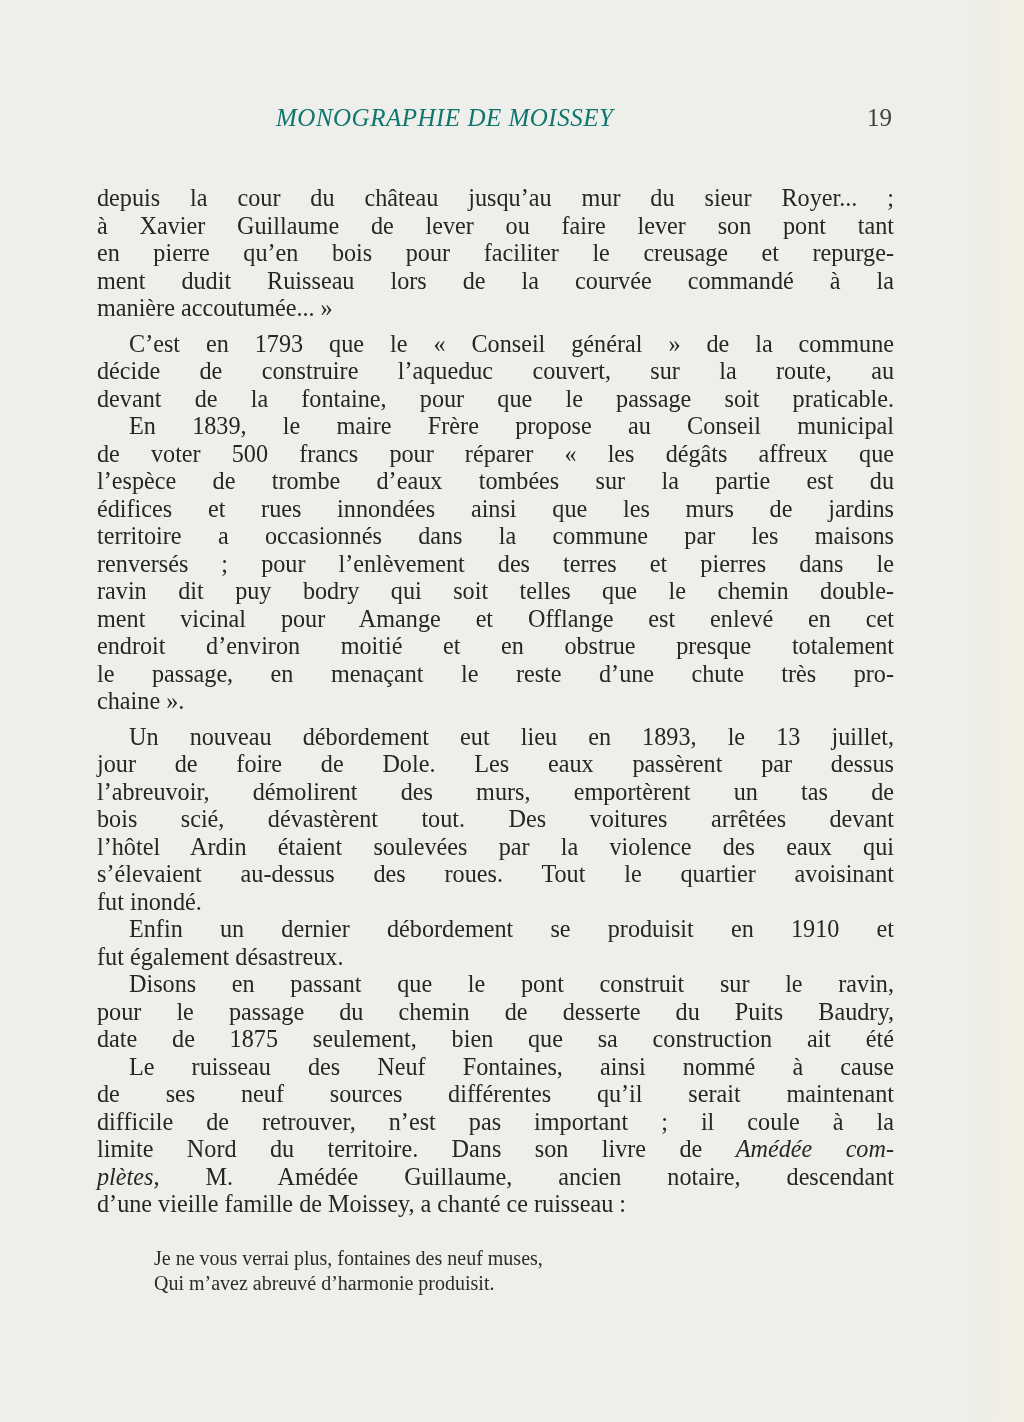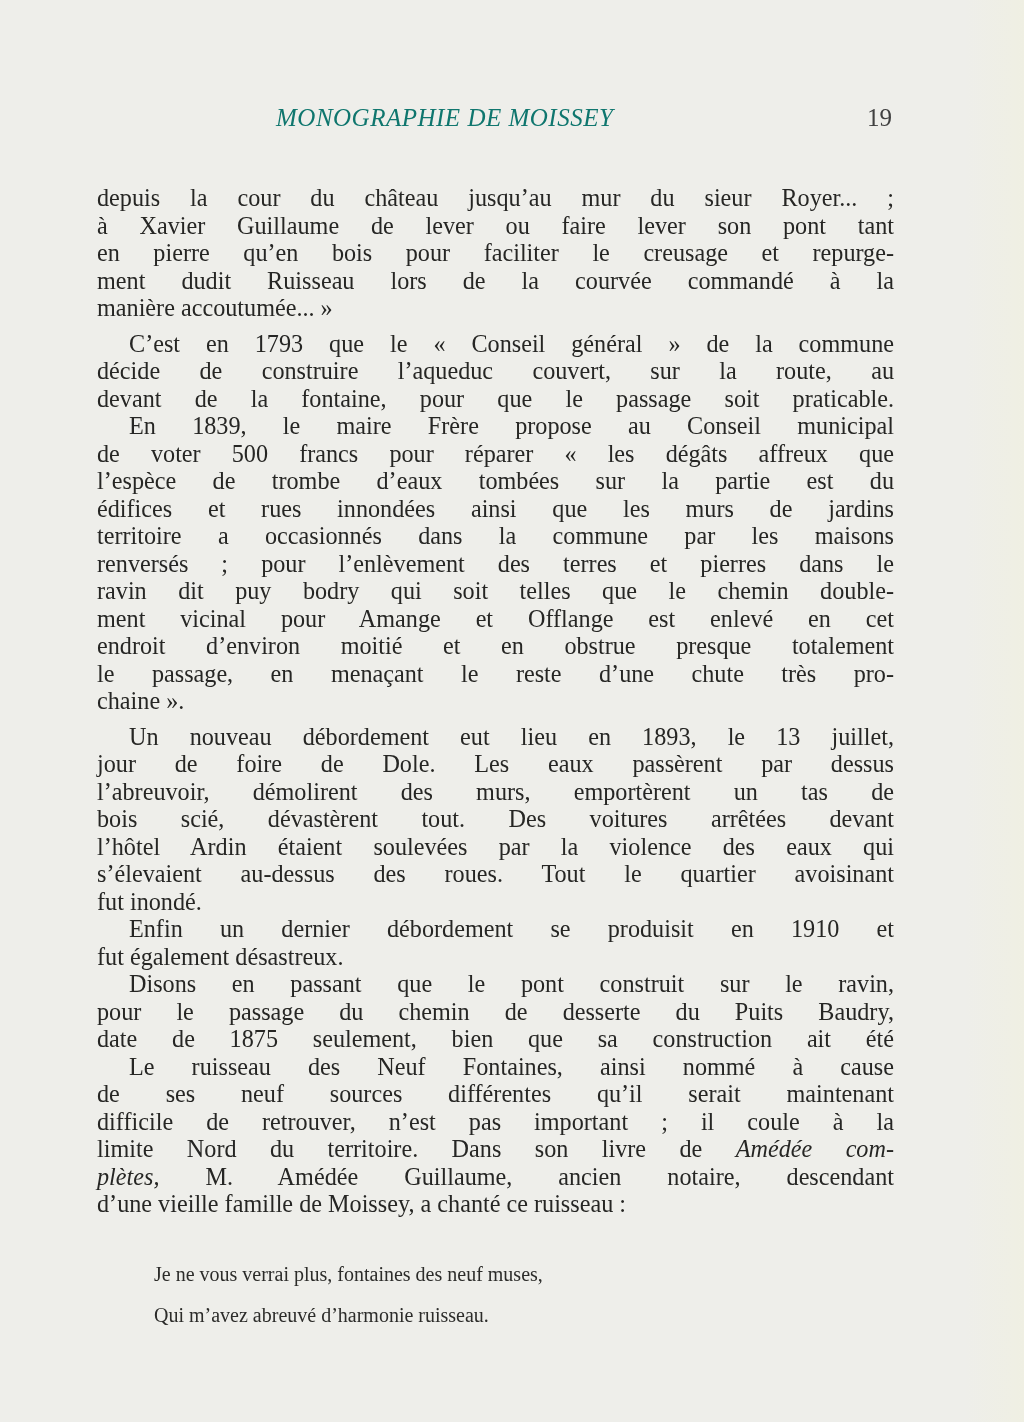--- a/index.html
+++ b/index.html
@@ -59,21 +59,21 @@
     .line.indent { padding-left: 32px; }
     .para-gap { height: 8px; }
     .verse {
       position: absolute;
       top: 1246px;
       left: 154px;
       font-size: 20px;
       line-height: 25px;
       color: #2c2c2a;
     }
-    .verse .vline { display: block; white-space: nowrap; margin-top: 16px; }
+    .verse .vline { display: block; white-space: nowrap; }
     em { font-style: italic; }
   </style>
 </head>
 <body>
 
 <div class="page-edge"></div>
 
 <div class="header">
   <span class="running-title">MONOGRAPHIE DE MOISSEY</span>
   <span class="page-number">19</span>
@@ -137,14 +137,14 @@
     <span class="line">de ses neuf sources différentes qu’il serait maintenant</span>
     <span class="line">difficile de retrouver, n’est pas important ; il coule à la</span>
     <span class="line"><span>limite Nord du territoire. Dans son livre de</span> <em>Amédée com-</em></span>
     <span class="line"><em>plètes,</em> <span>M. Amédée Guillaume, ancien notaire, descendant</span></span>
     <span class="line last">d’une vieille famille de Moissey, a chanté ce ruisseau :</span>
   </div>
 </div>
 
 <div class="verse">
   <span class="vline">Je ne vous verrai plus, fontaines des neuf muses,</span>
-  <span class="vline">Qui m’avez abreuvé d’harmonie ruisseau.</span>
+  <span class="vline">Qui m’avez abreuvé d’harmonie produisit.</span>
 </div>
 
 </body></html>

